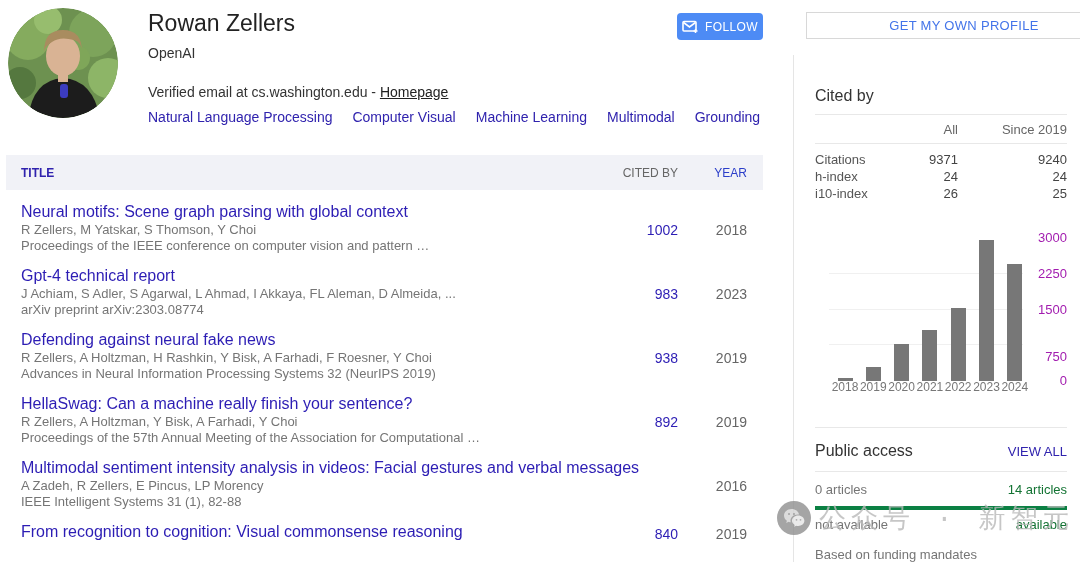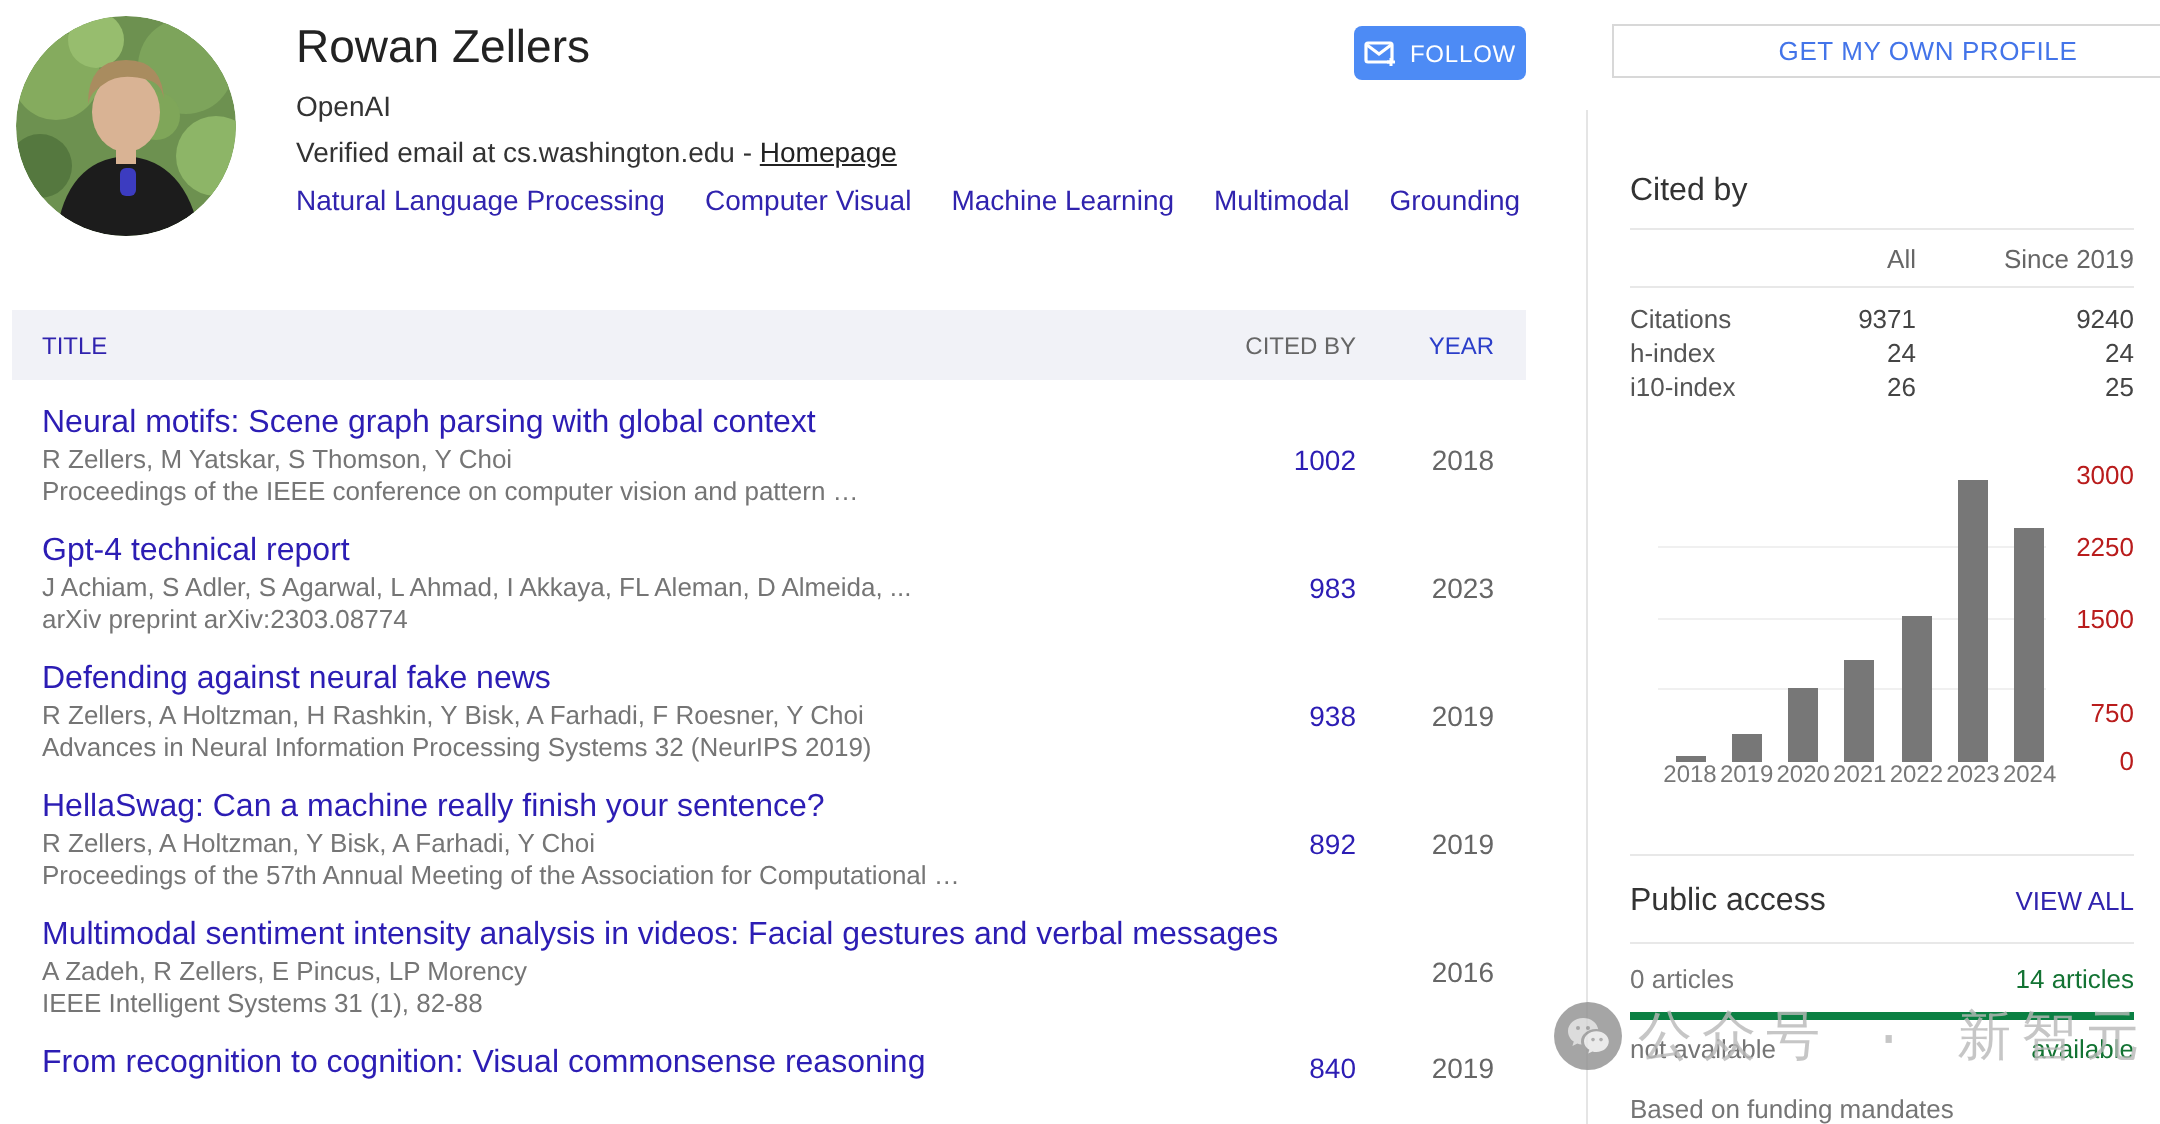--- a/index.html
+++ b/index.html
@@ -7,34 +7,34 @@
               font-family:"Liberation Sans", sans-serif; color:#222; }
   .page { display:flex; width:1080px; height:562px; position:relative; }
 
   
   .main { width:793px; position:relative; }
   .profile-header { position:relative; height:147px; }
   .avatar { position:absolute; left:8px; top:8px; width:110px; height:110px;
             border-radius:50%; overflow:hidden; }
   .profile-info { margin-left:148px; padding-top:10px; }
   .profile-name { font-size:23px; color:#222; margin-bottom:8px; }
-  .profile-affiliation { font-size:14px; color:#333; margin-bottom:7px; }
+  .profile-affiliation { font-size:14px; color:#333; margin-bottom:23px; }
   .profile-verified { font-size:14px; color:#333; margin-bottom:8px; }
   .homepage-link { color:#222; text-decoration:underline; cursor:pointer; }
   .interests a { font-size:14px; color:#3023ae; text-decoration:none; margin-right:20px; cursor:pointer; }
   .follow-btn { position:absolute; top:13px; right:30px; width:86px; height:27px;
             background:#4d8bf5; color:#fff; border:none; border-radius:4px;
             font-size:12px; font-family:"Liberation Sans",sans-serif; letter-spacing:.4px;
             display:flex; align-items:center; justify-content:center; gap:6px; cursor:pointer; }
 
   
   .papers-table { margin-left:6px; width:757px; margin-top:8px; }
   .table-header { display:flex; align-items:center; height:35px;
             background:#f1f2f7; padding:0 16px 0 15px; font-size:12px; }
-  .th-title { flex:1; color:#3023ae; cursor:pointer; }
+  .th-title { flex:1; color:#3023ae; cursor:pointer;font-weight:bold; }
   .th-cited { width:80px; text-align:right; margin-right:15px; color:#666; }
   .th-year  { width:54px; text-align:right; color:#2b3ec9; cursor:pointer; }
   .paper-row { display:flex; padding:12px 16px 0 15px;align-items:center; }
   .paper-main { flex:1; }
   .paper-title { font-size:16px; line-height:20px; color:#2c1db4; text-decoration:none; cursor:pointer; display:inline-block; }
   .paper-authors, .paper-venue { font-size:13px; line-height:16px; color:#757575; }
   .paper-cited { width:80px; text-align:right; margin-right:15px; font-size:14px; padding-top:3px; position:relative; }
   .paper-cited a { color:#2c1db4; text-decoration:none; cursor:pointer; }
   .paper-cited sup { color:#444; font-size:12px; position:absolute; top:-4px; margin-left:3px; }
   .paper-year { width:54px; text-align:right; font-size:14px; color:#666; padding-top:3px; }
@@ -59,21 +59,21 @@
   .stats-row .c1 { color:#555; }
   .stats-row .c2, .stats-row .c3 { color:#444; cursor:pointer; }
 
   
   .chart { position:relative; height:162px; margin-top:30px; }
   .chart .gridline { position:absolute; left:14px; right:44px; height:1px; background:#f0f0f0; }
   .chart .bar { position:absolute; width:15px; background:#777; cursor:pointer; }
   .chart .xlabel { position:absolute; bottom:0; width:40px; text-align:center;
             font-size:12px; color:#777; }
   .chart .ylabel { position:absolute; right:0; width:40px; text-align:right;
-            font-size:13px; color:#b91c1c; }
+            font-size:13px; color:#a21caf; }
 
   
   .pa-divider { margin-top:33px; height:1px; background:#e8e8e8; }
   .pa-header { display:flex; justify-content:space-between; align-items:baseline; margin-top:14px; }
   .pa-title { font-size:16px; color:#333; }
   .pa-viewall { font-size:13px; color:#3023ae; text-decoration:none; cursor:pointer; }
   .pa-divider2 { margin-top:11px; height:1px; background:#e8e8e8; }
   .pa-counts { display:flex; justify-content:space-between; margin-top:10px; font-size:13px; }
   .pa-counts .left { color:#757575; }
   .pa-counts .right { color:#137333; }

